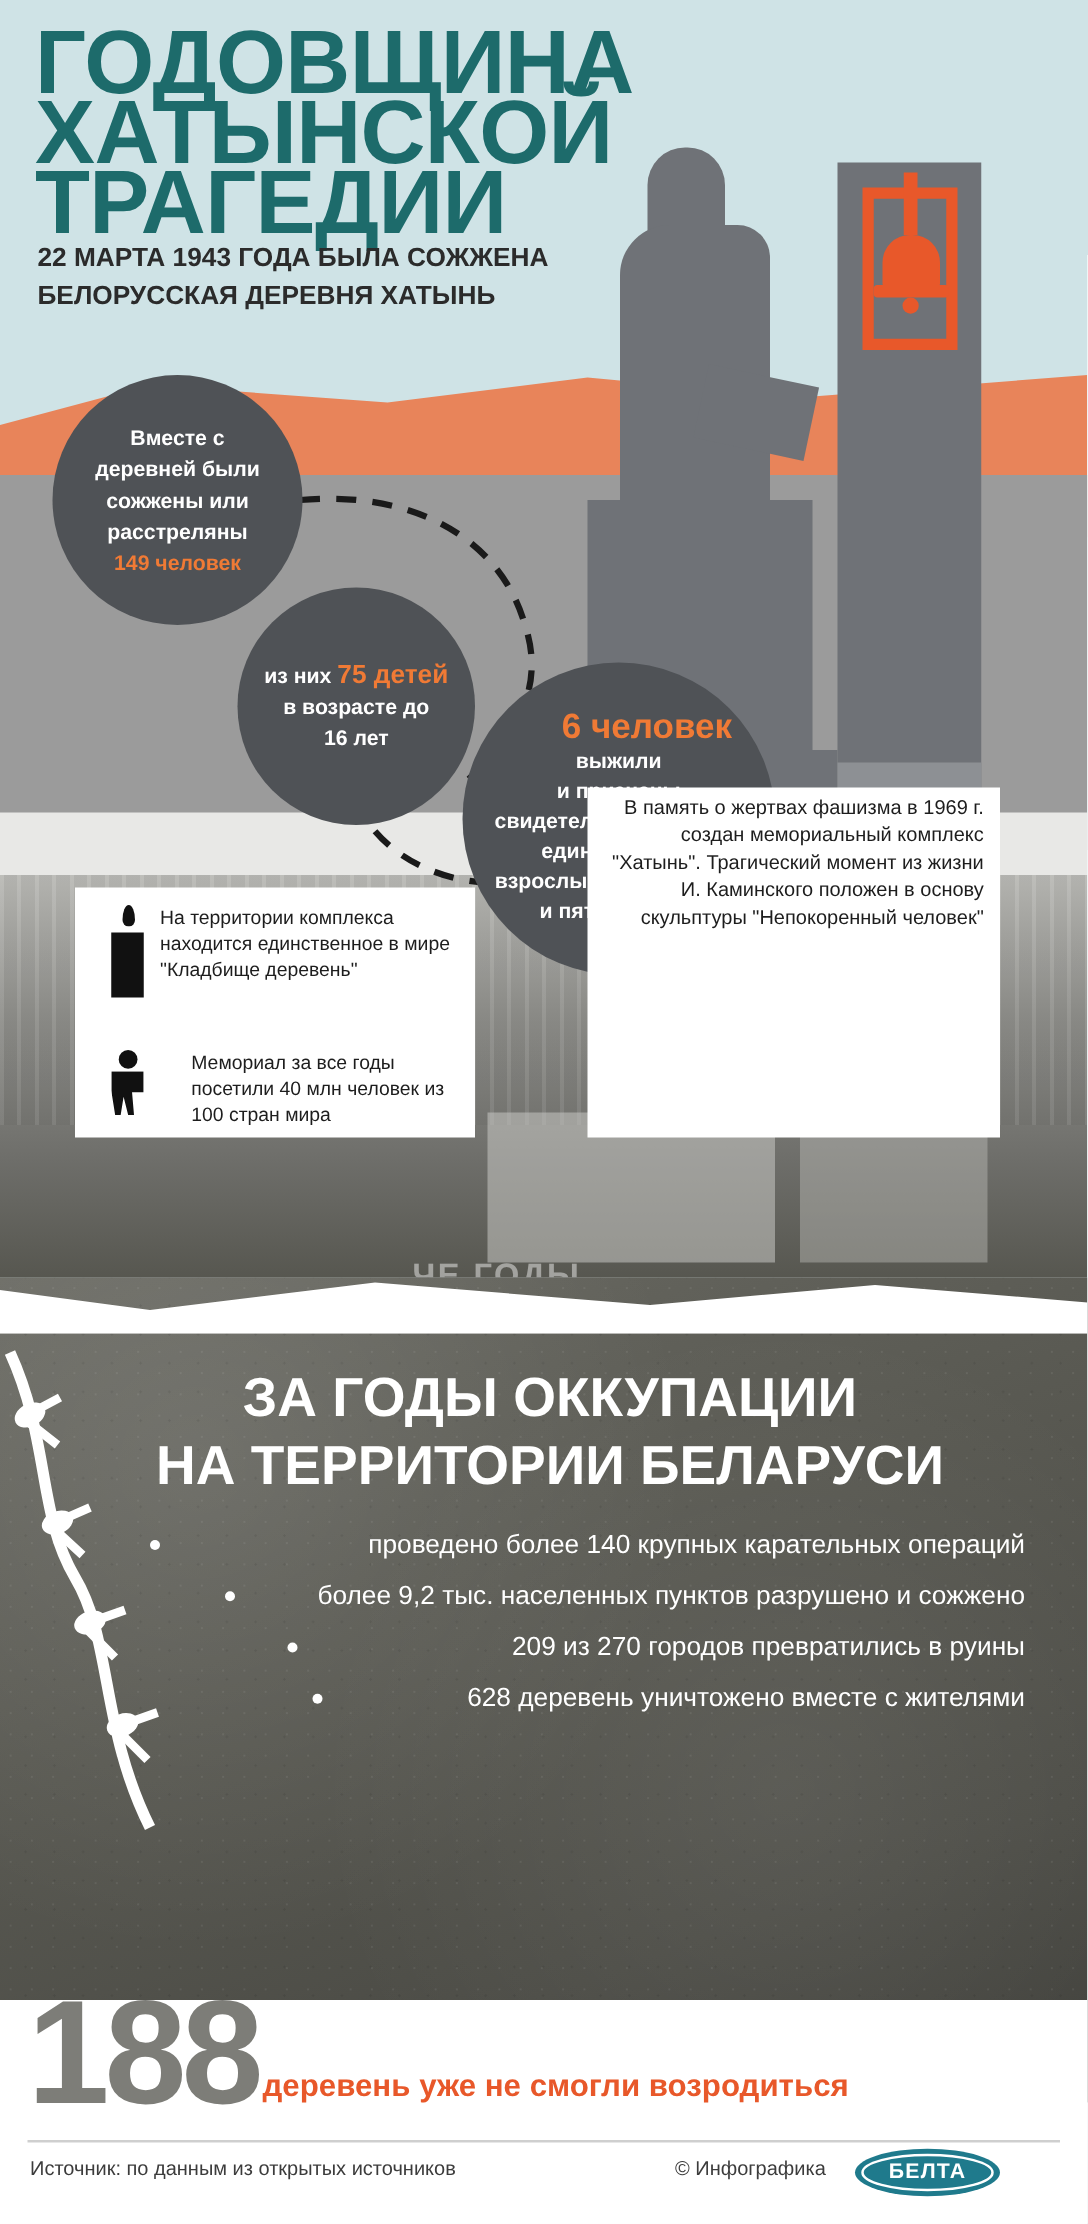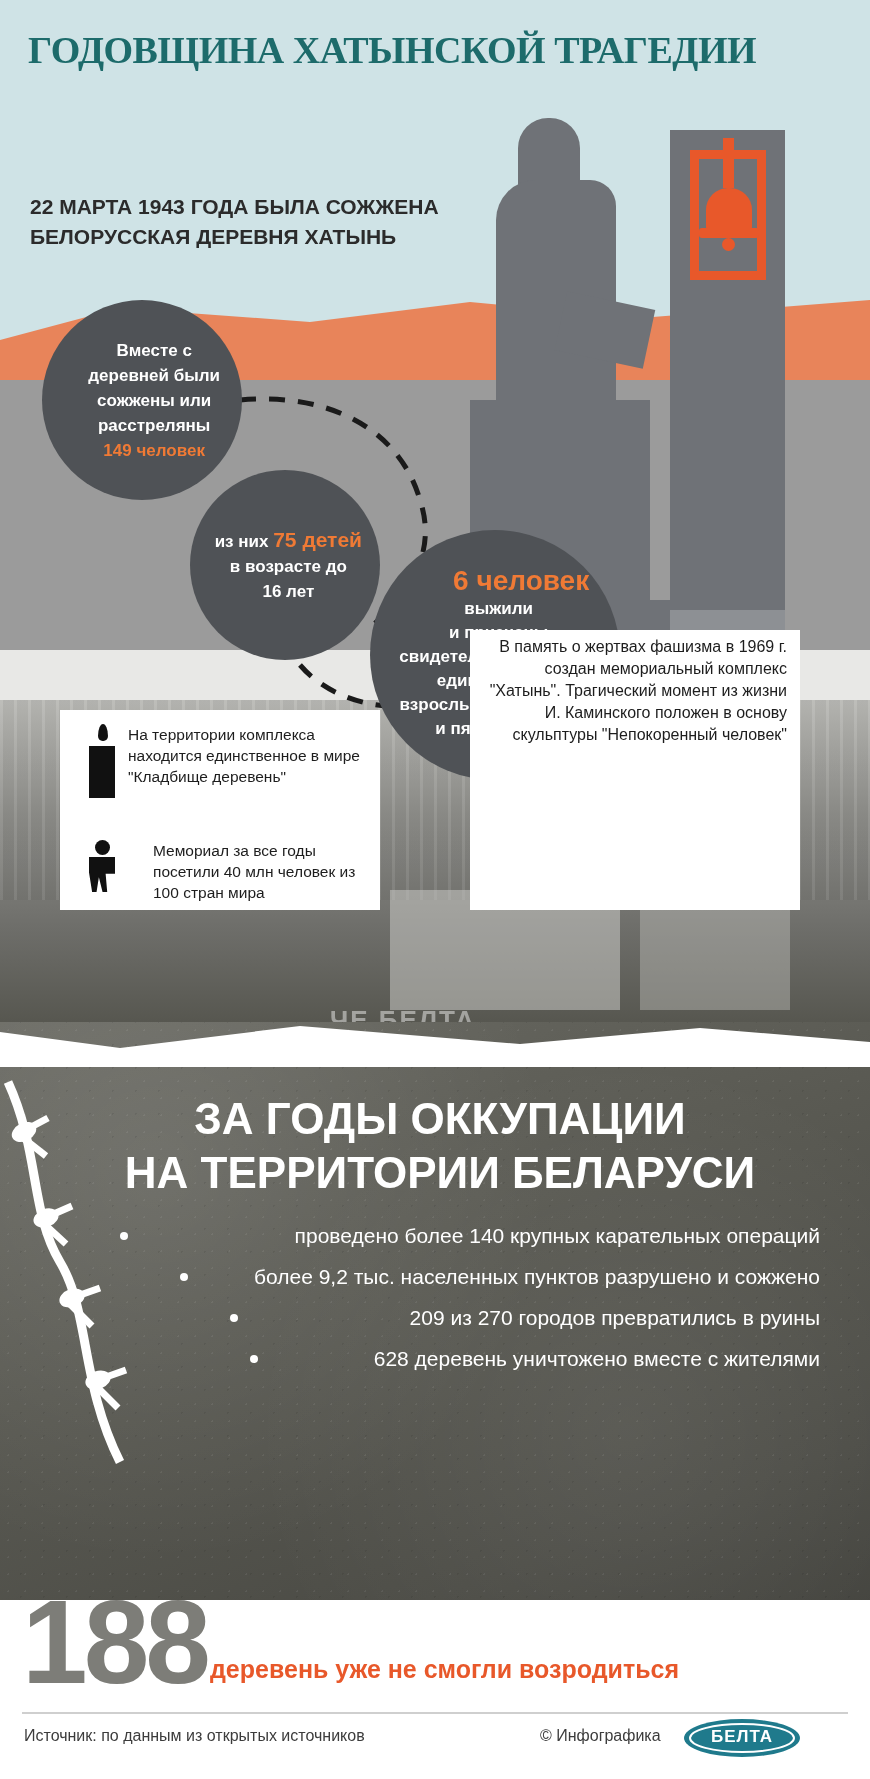--- a/index.html
+++ b/index.html
@@ -84,26 +84,25 @@
     color: rgba(255,255,255,0.45);
     letter-spacing: 2px;
   }
 
   
   .title {
     position: absolute;
     left: 28px; top: 22px;
     width: 740px;
     color: #1d6b6b;
-    font-size: 38px;
+    font-size: 72px;
     line-height: 56px;
     font-weight: bold;
     letter-spacing: -0.5px;
     text-transform: uppercase;
-    font-family: Liberation Serif, serif;
   }
   .subtitle {
     position: absolute;
     left: 30px; top: 192px;
     width: 520px;
     color: #2b2b2b;
     font-size: 21px;
     line-height: 30px;
     font-weight: bold;
     text-transform: uppercase;
@@ -192,21 +191,21 @@
   }
 
   
   .circle {
     position: absolute;
     border-radius: 50%;
     background: #4f5256;
     color: #ffffff;
     display: flex;
     align-items: center;
-    justify-content: flex-end;
+    justify-content: center;
     text-align: center;
     font-weight: bold;
     box-sizing: border-box;
   }
   .circle .hl { color: #f07a35; }
   .circle-1 {
     left: 42px; top: 300px;
     width: 200px; height: 200px;
     font-size: 17px; line-height: 25px;
     padding: 0 22px;
@@ -464,21 +463,21 @@
       <polygon points="0,40 120,8 310,22 470,2 640,18 870,0 870,130 0,130" fill="#e8845a"></polygon>
     </svg>
 
     <div class="ground"></div>
     <div class="ground2"></div>
 
     <div class="photo-band"></div>
     <div class="photo-trees"></div>
     <div class="photo-slab"></div>
     <div class="photo-slab2"></div>
-    <div class="photo-text">ЧЕ БЕЛТА</div>
+    <div class="photo-text">ЧЕ ГОДЫ</div>
 
     <div class="man-head"></div>
     <div class="man-body"></div>
     <div class="man-arm"></div>
     <div class="man-legs"></div>
     <div class="man-base"></div>
 
     <div class="tower"></div>
     <div class="tower-notch"></div>
     <div class="tower-frame"></div>

